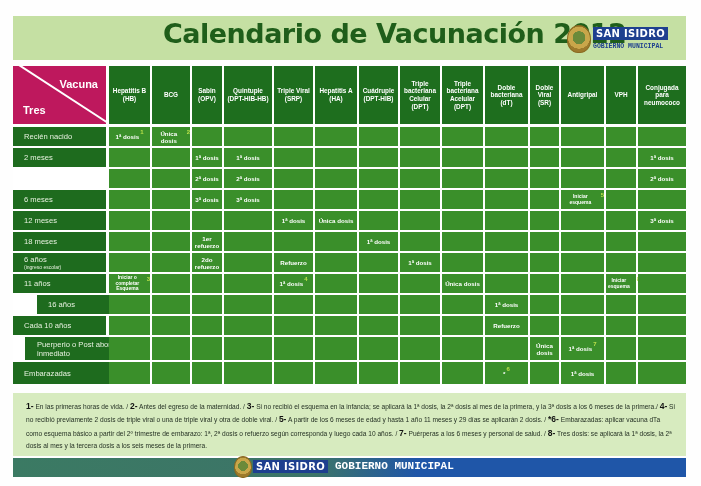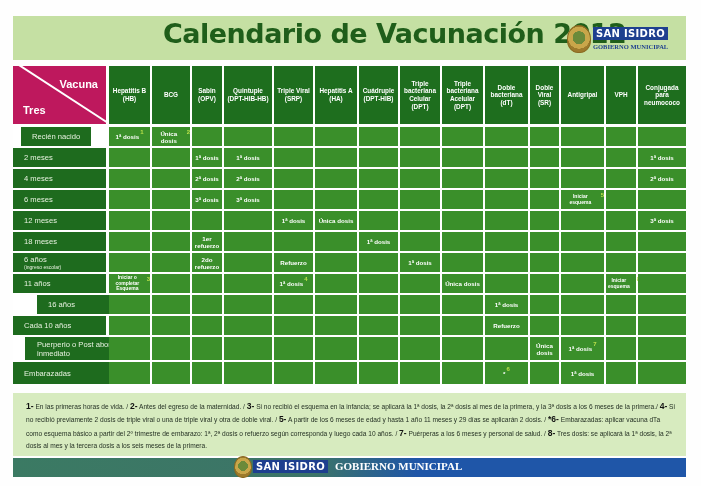--- a/index.html
+++ b/index.html
@@ -20,21 +20,21 @@
     position:absolute; width:22px; height:26px; border-radius:50% 50% 45% 45%;
     background:radial-gradient(circle at 50% 45%, #6b8a3a 0 35%, #c9a64a 36% 60%, #9d7a2c 61%);
     border:1px solid #8a6a20;
   }
   .logo-box {
     position:absolute; background:#1e3f8f; color:#fff; font-weight:bold;
     font-family:"DejaVu Sans", sans-serif; white-space:nowrap; letter-spacing:0.3px;
   }
   .logo-sub {
     position:absolute; color:#1e3f8f; font-weight:bold; white-space:nowrap;
-    font-family:Liberation Serif, serif;
+    font-family:Liberation Mono, monospace;
   }
 
   
   .grid {
     position:absolute; left:13px; top:66px; width:673px; height:322px;
     background:#ffffff;
   }
   .cell {
     position:absolute; display:flex; align-items:center; justify-content:center;
     text-align:center; color:#fff; box-sizing:border-box;
@@ -90,21 +90,21 @@
     <div class="cell hdr" style="left: 261px; top: 0px; width: 39px; height: 58px;">Triple Viral (SRP)</div>
     <div class="cell hdr" style="left: 302px; top: 0px; width: 42px; height: 58px;">Hepatitis A (HA)</div>
     <div class="cell hdr" style="left: 346px; top: 0px; width: 39px; height: 58px;">Cuádruple (DPT-HIB)</div>
     <div class="cell hdr" style="left: 387px; top: 0px; width: 40px; height: 58px;">Triple bacteriana Celular (DPT)</div>
     <div class="cell hdr" style="left: 429px; top: 0px; width: 41px; height: 58px;">Triple bacteriana Acelular (DPT)</div>
     <div class="cell hdr" style="left: 472px; top: 0px; width: 43px; height: 58px;">Doble bacteriana (dT)</div>
     <div class="cell hdr" style="left: 517px; top: 0px; width: 29px; height: 58px;">Doble Viral (SR)</div>
     <div class="cell hdr" style="left: 548px; top: 0px; width: 43px; height: 58px;">Antigripal</div>
     <div class="cell hdr" style="left: 593px; top: 0px; width: 30px; height: 58px;">VPH</div>
     <div class="cell hdr" style="left: 625px; top: 0px; width: 48px; height: 58px;">Conjugada para neumococo</div>
-    <div class="cell age" style="left: 8px; top: 61px; width: 70px; height: 19px; text-align: center;">
+    <div class="cell age" style="left: 0px; top: 61px; width: 93px; height: 19px; text-align: center;">
       <span>Recién nacido</span>
     </div>
     <div class="cell body" style="left: 96px; top: 61px; width: 41px; height: 19px;">
       <span>1ª dosis</span>
       <span class="sup">1</span>
     </div>
     <div class="cell body" style="left: 139px; top: 61px; width: 38px; height: 19px;">
       <span>Única dosis</span>
       <span class="sup">2</span>
     </div>
@@ -136,23 +136,20 @@
     <div class="cell body" style="left: 346px; top: 82px; width: 39px; height: 19px;"></div>
     <div class="cell body" style="left: 387px; top: 82px; width: 40px; height: 19px;"></div>
     <div class="cell body" style="left: 429px; top: 82px; width: 41px; height: 19px;"></div>
     <div class="cell body" style="left: 472px; top: 82px; width: 43px; height: 19px;"></div>
     <div class="cell body" style="left: 517px; top: 82px; width: 29px; height: 19px;"></div>
     <div class="cell body" style="left: 548px; top: 82px; width: 43px; height: 19px;"></div>
     <div class="cell body" style="left: 593px; top: 82px; width: 30px; height: 19px;"></div>
     <div class="cell body" style="left: 625px; top: 82px; width: 48px; height: 19px;">
       <span>1ª dosis</span>
     </div>
-    <div class="cell age" style="left: 0px; top: 103px; width: 93px; height: 19px;">
-      <span>4 meses</span>
-    </div>
     <div class="cell body" style="left: 96px; top: 103px; width: 41px; height: 19px;"></div>
     <div class="cell body" style="left: 139px; top: 103px; width: 38px; height: 19px;"></div>
     <div class="cell body" style="left: 179px; top: 103px; width: 30px; height: 19px;">
       <span>2ª dosis</span>
     </div>
     <div class="cell body" style="left: 211px; top: 103px; width: 48px; height: 19px;">
       <span>2ª dosis</span>
     </div>
     <div class="cell body" style="left: 261px; top: 103px; width: 39px; height: 19px;"></div>
     <div class="cell body" style="left: 302px; top: 103px; width: 42px; height: 19px;"></div>

